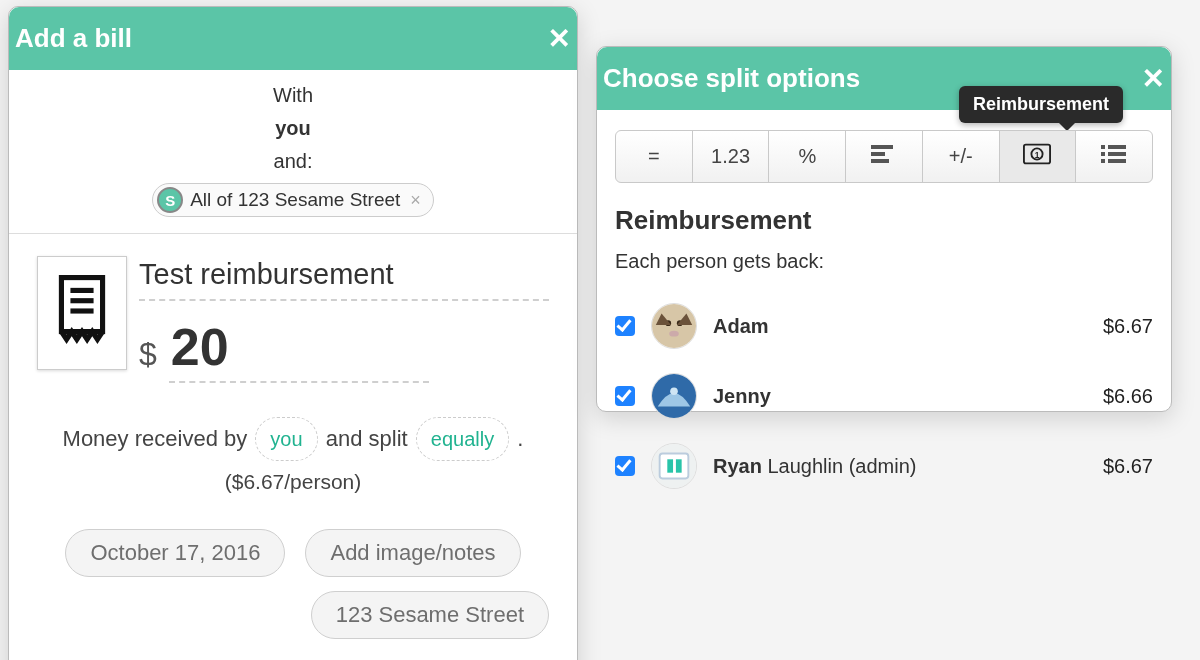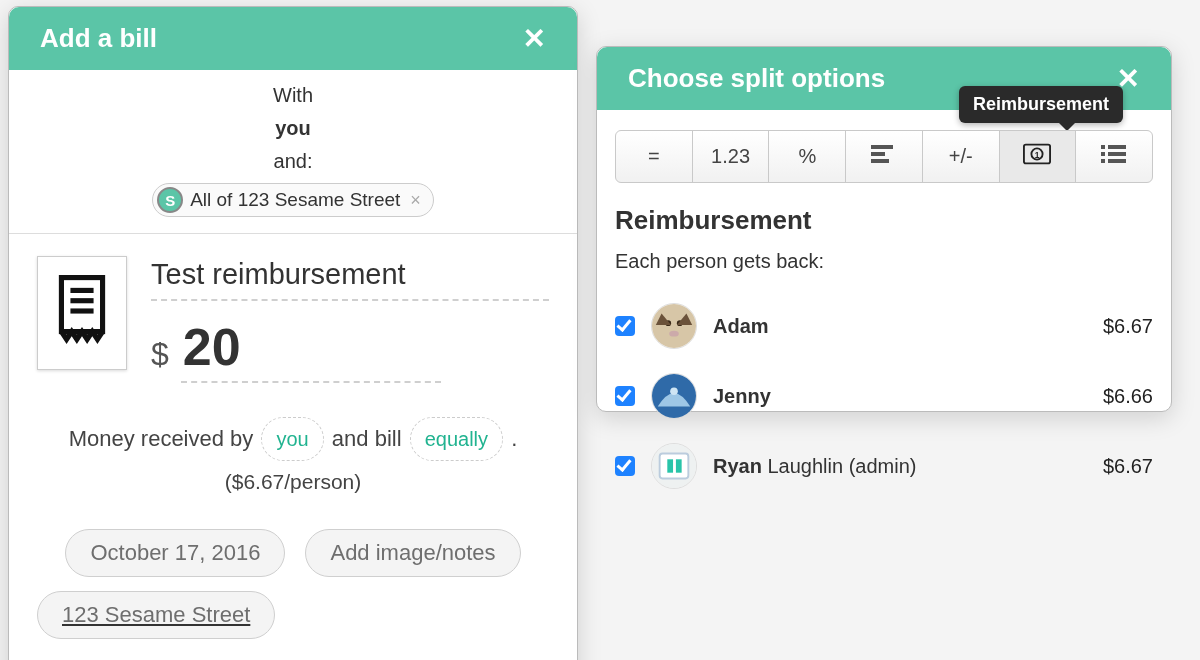--- a/index.html
+++ b/index.html
@@ -10,21 +10,21 @@
   .modal {
     position: absolute;
     background: #fff;
     border: 1px solid #bbb;
     border-radius: 10px;
     box-shadow: 0 6px 24px rgba(0,0,0,0.15);
   }
   .modal-header {
     background: #5bc5a7;
     color: #fff;
-    padding: 16px 31px;
+    padding: 16px 6px;
     border-top-left-radius: 10px;
     border-top-right-radius: 10px;
     display: flex;
     align-items: center;
     justify-content: space-between;
   }
   .modal-title { font-size: 26px; font-weight: 700; }
   .close-x { color: #fff; font-size: 28px; font-weight: 700; line-height: 1; }
 
   
@@ -45,21 +45,21 @@
   .group-chip .dot {
     width: 24px; height: 24px; border-radius: 50%;
     background: #5bc5a7; color: #fff; font-weight: 700;
     display: flex; align-items: center; justify-content: center; font-size: 15px;
     outline: 2px solid #888; outline-offset: -1px;
   }
   .chip-x { color: #aaa; font-size: 18px; margin-left: 2px; }
 
   .bill-body { padding: 22px 28px 0; }
 
-  .desc-row { display: flex; gap: 24px; align-items: flex-start; }
+  .desc-row { display: flex; gap: 12px; align-items: flex-start; }
   .receipt-frame {
     width: 90px; height: 114px; border: 1px solid #ccc;
     box-shadow: 0 1px 3px rgba(0,0,0,0.15);
     padding: 10px; background: #fff; display:flex; align-items:center; justify-content:center;
   }
   .receipt-icon svg { width: 52px; height: 72px; }
   .desc-fields { flex: 1; }
   .desc-input {
     font-size: 29px; color: #333; padding: 2px 0 8px;
     border: none; border-bottom: 2px dashed #cfcfcf; width: 100%;
@@ -75,21 +75,21 @@
   }
   .per-person { font-size: 21px; color: #444; }
 
   .opts-row {
     display: flex; gap: 20px; justify-content: center; margin-top: 26px;
   }
   .opt-btn {
     border: 1px solid #cfcfcf; background: #f4f4f4; color: #6e6e6e;
     border-radius: 9999px; padding: 10px 24px; font-size: 22px;
   }
-  .opts-row2 { display:flex; justify-content:flex-start; margin-top: 14px; text-decoration: underline; }
+  .opts-row2 { display:flex; justify-content:flex-end; margin-top: 14px; }
 
   .footer {
     margin-top: 28px; border-top: 1px solid #ddd; background: #f1f1f1;
     padding: 18px 22px; display: flex; justify-content: flex-end; gap: 16px;
     border-bottom-left-radius: 10px; border-bottom-right-radius: 10px;
   }
   .btn {
     font-size: 21px; font-weight: 600; padding: 10px 22px; border-radius: 6px;
   }
   .btn-cancel { background: #fafafa; border: 1px solid #ccc; color: #333; }
@@ -194,21 +194,21 @@
           <div class="amt-row">
             <span class="amt-cur">$</span>
             <div class="amt-val">20</div>
           </div>
         </div>
       </div>
 
       <div class="split-sentence">
         <span>Money received by</span>
         <span class="pill">you</span>
-        <span>and bill</span>
+        <span>and split</span>
         <span class="pill">equally</span>
         <span>.</span>
         <br>
         <span class="per-person">($6.67/person)</span>
       </div>
 
       <div class="opts-row">
         <span class="opt-btn">October 17, 2016</span>
         <span class="opt-btn">Add image/notes</span>
       </div>

